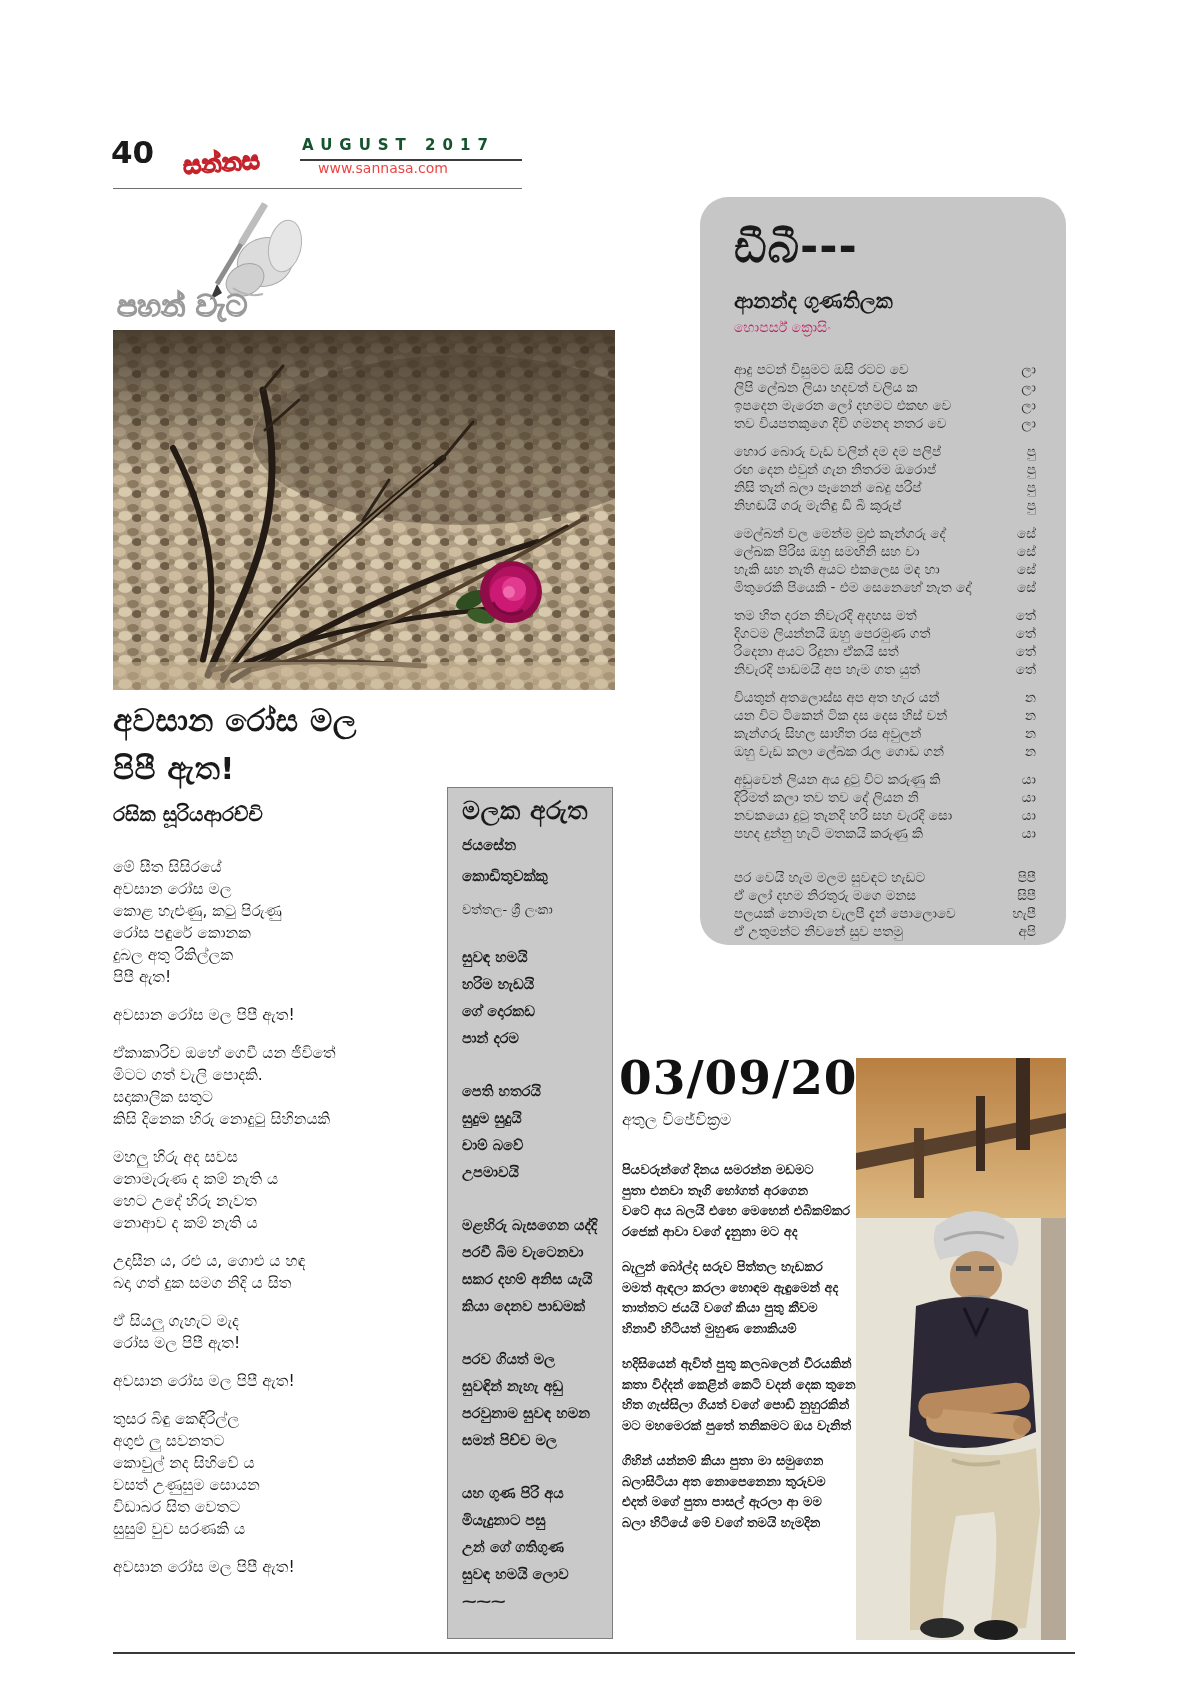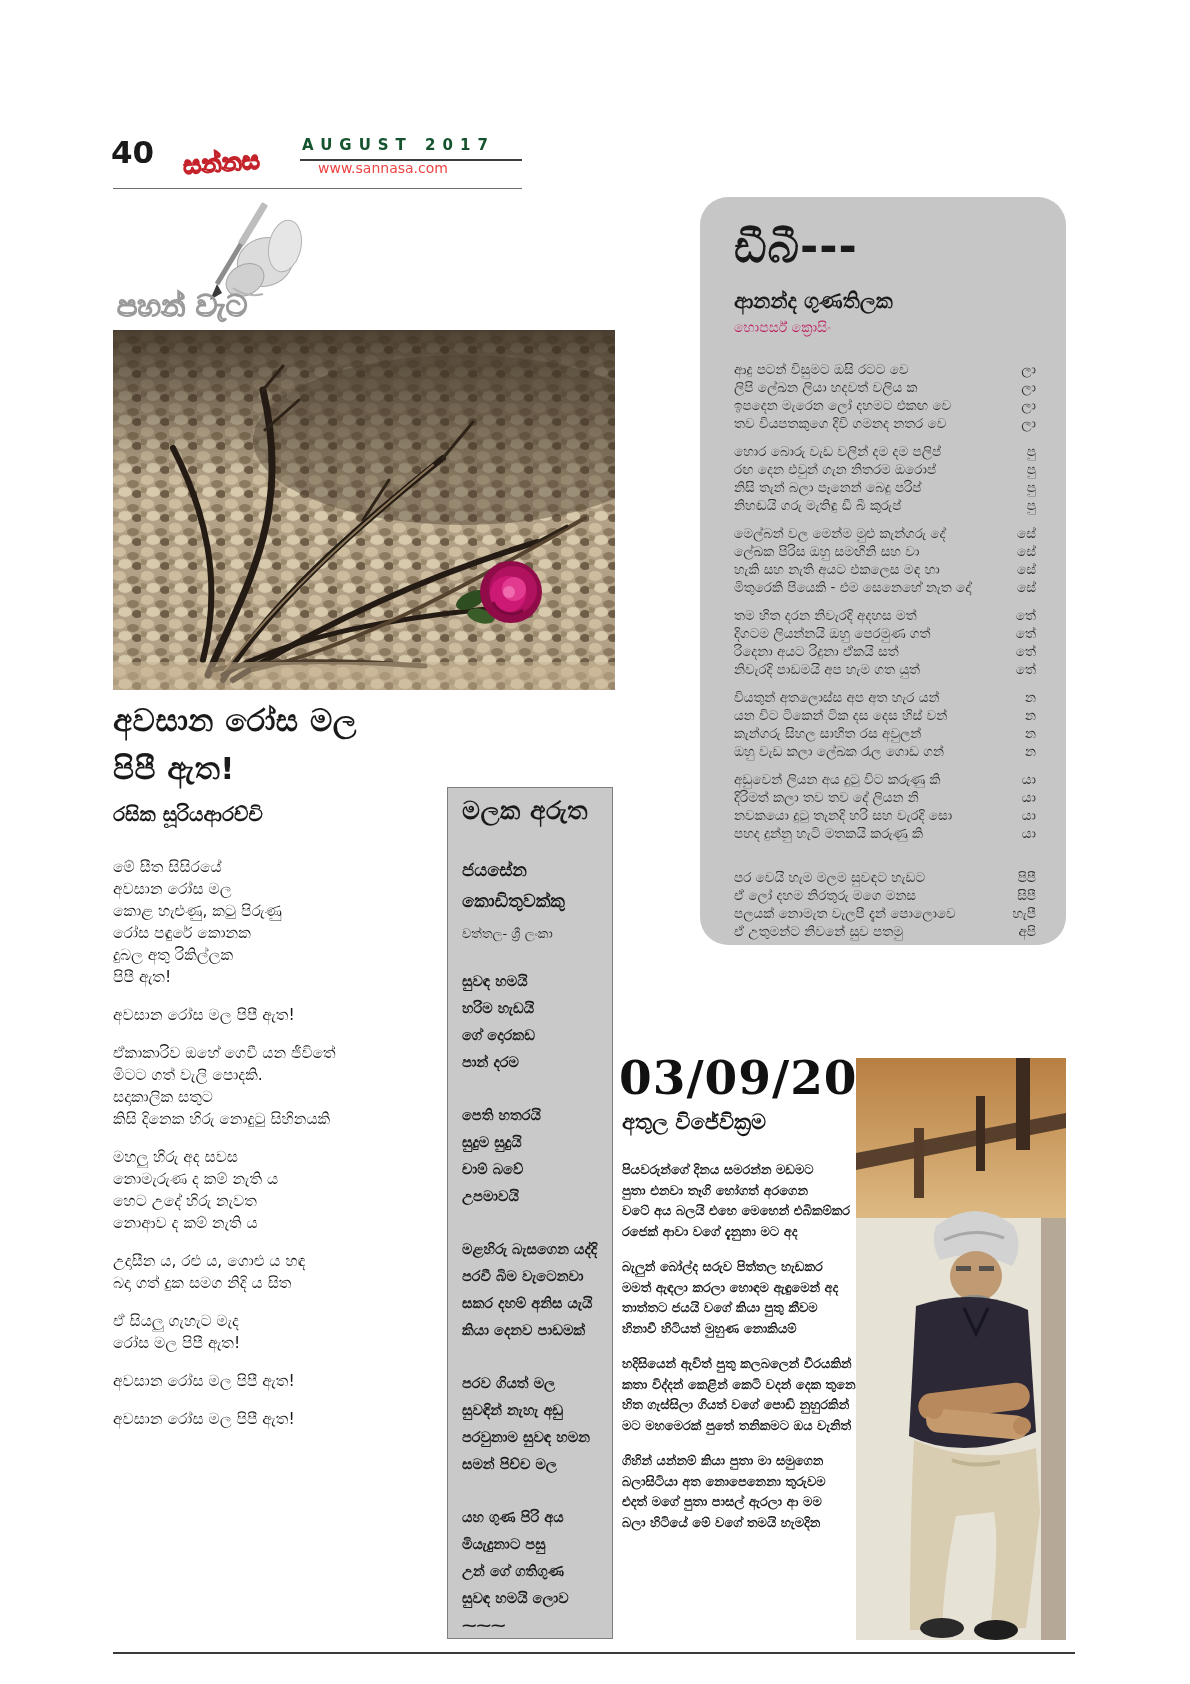--- a/index.html
+++ b/index.html
@@ -21,39 +21,39 @@
   .left-poem{left:113px;top:696px;width:332px;}
   .lp-title{font-size:31px;font-weight:bold;line-height:48px;letter-spacing:.5px;}
   .lp-author{margin-top:10px;font-size:20px;font-weight:bold;}
   .poem{white-space:normal;}
   .poem-left{margin-top:30px;font-size:15.5px;line-height:22px;}
   .poem-left .stanza{margin-bottom:16px;}
   
   .mid-box{left:447px;top:787px;width:166px;height:852px;background:#c9c9c9;
            border:1px solid #7e7e7e;box-sizing:border-box;padding:8px 12px 0 14px;}
   .mb-title{font-size:25px;font-weight:bold;letter-spacing:.5px;}
-  .mb-author{font-size:18px;font-weight:bold;line-height:31px;margin-top:28px;}
+  .mb-author{font-size:15px;font-weight:bold;line-height:31px;margin-top:4px;}
   .mb-loc{font-size:13px;margin-top:10px;color:#222;}
   .poem-mid{margin-top:26px;font-weight:bold;font-size:14.5px;line-height:27px;}
   .poem-mid .stanza{margin-bottom:26px;}
   
   .db-box{left:700px;top:197px;width:366px;height:748px;background:#c6c6c6;
           border-radius:28px;box-sizing:border-box;padding:24px 30px 0 34px;}
   .db-title{font-size:44px;font-weight:bold;letter-spacing:1px;}
   .db-author{font-size:21px;font-weight:bold;margin-top:16px;}
   .db-sub{font-size:14px;margin-top:6px;color:#be185d;}
   .poem-db{margin-top:24px;font-size:13.5px;line-height:18px;color:#2d2d2d;}
   .poem-db .stanza{margin-bottom:10px;}
   .poem-db .stanza:last-child{margin-top:26px;}
   .pline.rhymed{display:flex;justify-content:space-between;}
   .lr{margin-left:10px;flex:none;}
   
   .bt-title{left:619px;top:1050px;font-family:"DejaVu Serif",serif;font-weight:bold;
             font-size:47px;letter-spacing:1px;color:#111;}
-  .bt-author{left:622px;top:1110px;font-size:21px;font-weight:bold;}
+  .bt-author{left:622px;top:1110px;font-size:16px;font-weight:normal;}
   .poem-bottom{left:622px;top:1160px;width:250px;font-size:13px;font-weight:bold;line-height:20.5px;}
   .poem-bottom .stanza{margin-bottom:15px;}
   .man-photo{left:856px;top:1058px;}
   .bottom-rule{left:113px;top:1652px;width:962px;height:2px;background:#3a3a3a;}
 </style>
 </head>
 <body>
 
 <div class="page">
 
@@ -158,20 +158,28 @@
           <div class="pline">බදා ගත් දුක සමග නිදි ය සිත</div>
         </div>
         <div class="stanza">
           <div class="pline">ඒ සියලු ගැහැට මැද</div>
           <div class="pline">රෝස මල පිපී ඇත!</div>
         </div>
         <div class="stanza">
           <div class="pline">අවසාන රෝස මල පිපී ඇත!</div>
         </div>
         <div class="stanza">
+          <div class="pline">තුසර බිඳු කෙඳිරිල්ල</div>
+          <div class="pline">අගුළු ලු සවනතට</div>
+          <div class="pline">කොවුල් නද සිහිවේ ය</div>
+          <div class="pline">වසත් උණුසුම සොයන</div>
+          <div class="pline">විඩාබර සිත වෙතට</div>
+          <div class="pline">සුසුම් වුව සරණකි ය</div>
+        </div>
+        <div class="stanza">
           <div class="pline">අවසාන රෝස මල පිපී ඇත!</div>
         </div>
       </div>
   </section>
 
   <aside class="abs mid-box">
     <div class="mb-title">මලක අරුත</div>
     <div class="mb-author">
       <div>ජයසේන</div>
       <div>කොඩිතුවක්කු</div>

